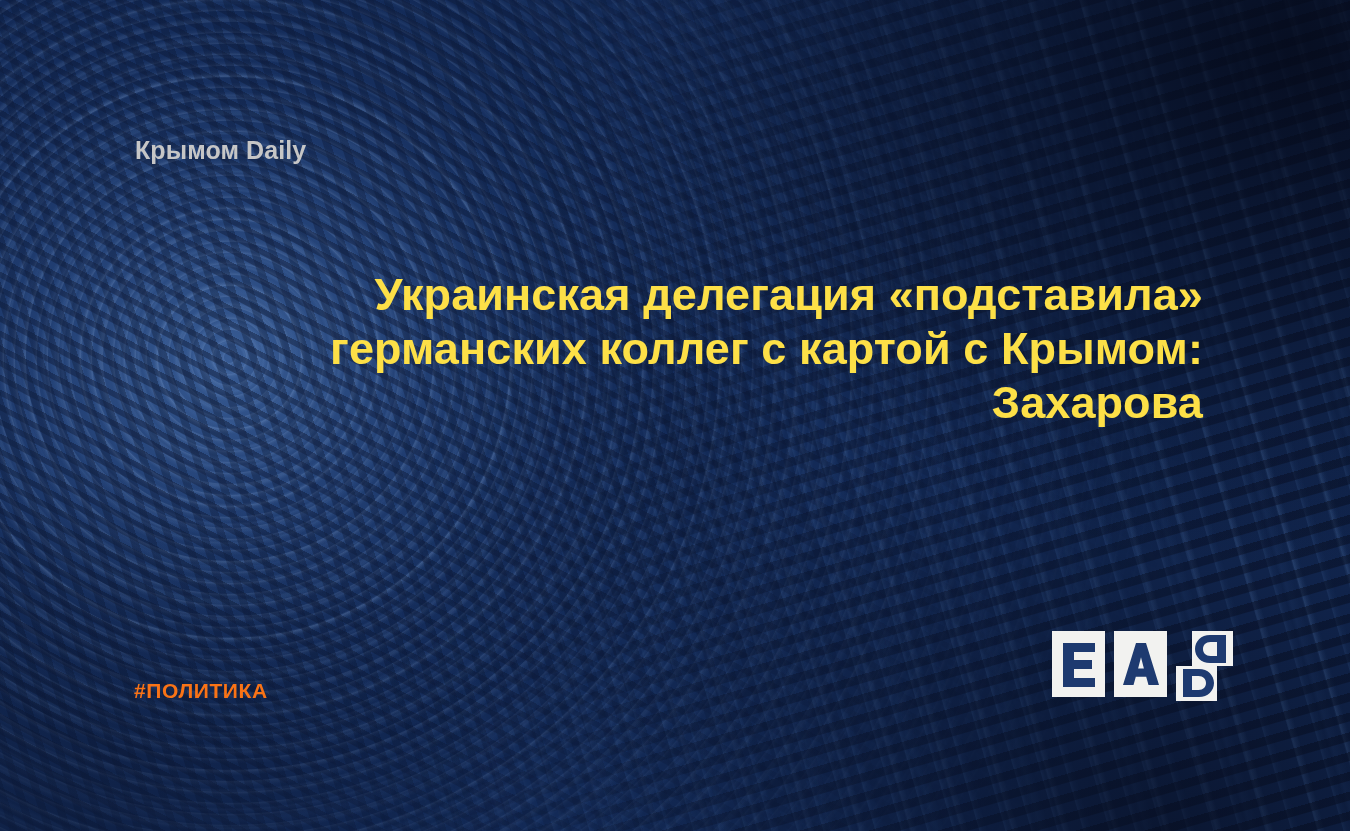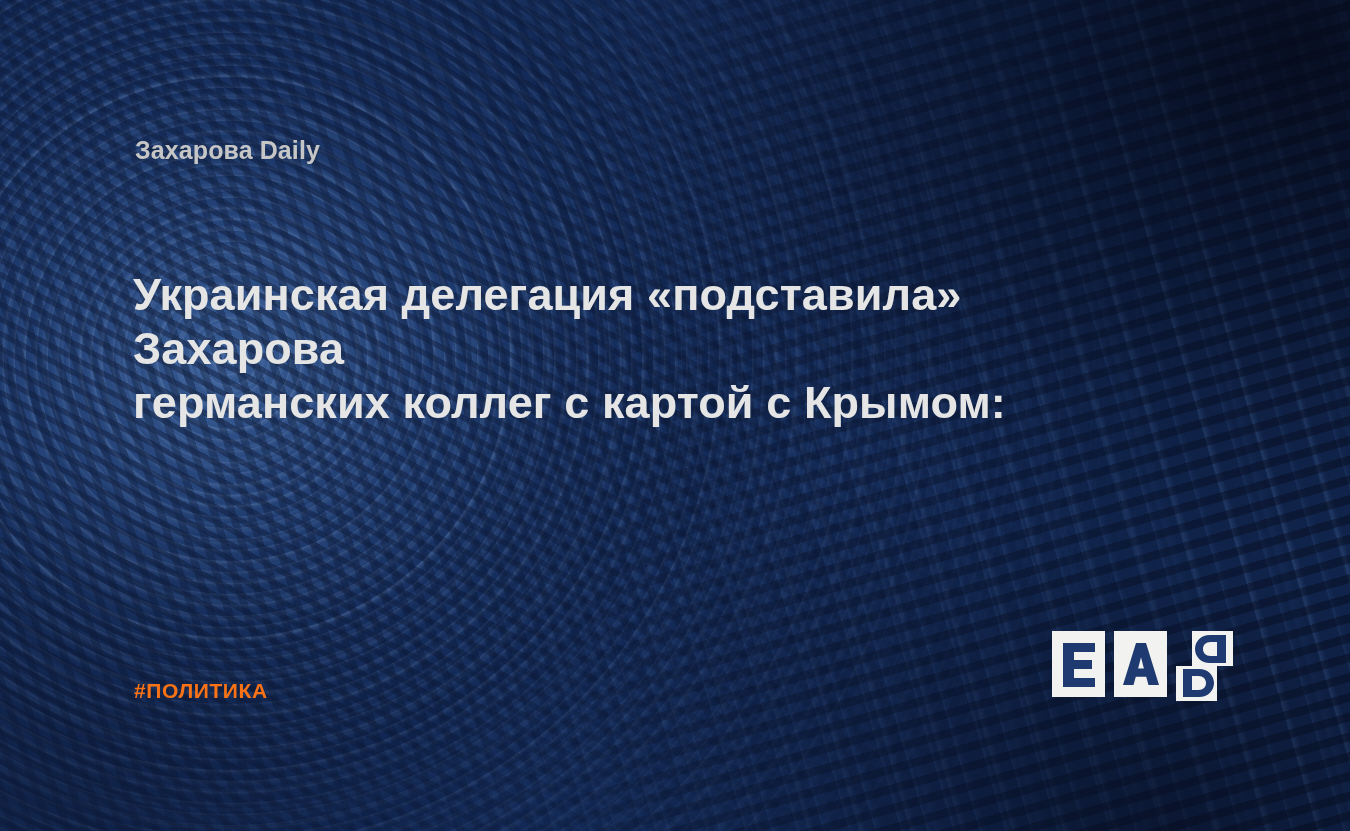--- a/index.html
+++ b/index.html
@@ -174,22 +174,23 @@
 
   #headline {
     position: absolute;
     left: 133px;
     top: 268px;
     width: 1070px;
     margin: 0;
     font-size: 45px;
     font-weight: bold;
     line-height: 54px;
-    color: #e5e5e5;
+    color: #fde047;
     letter-spacing: 0.1px;
+    text-align: right;
   }
   #headline .hl-line {
     display: block;
     white-space: nowrap;
   }
 
   #hashtag {
     position: absolute;
     left: 134px;
     top: 679px;
@@ -233,26 +234,26 @@
   <div class="bg-layer bg-base"></div>
   <div class="bg-layer bg-core"></div>
   <div class="bg-layer bg-arcs"></div>
   <div class="bg-layer bg-speckle"></div>
   <div class="bg-layer bg-streaks"></div>
   <div class="bg-layer bg-streak-chop"></div>
   <div class="bg-layer bg-vignette"></div>
 
   <div class="content">
 
-    <div id="site-name">Захарова Daily</div>
+    <div id="site-name">Крымом Daily</div>
 
     <h1 id="headline">
       <span class="hl-line">Украинская делегация «подставила»</span>
+      <span class="hl-line">германских коллег с картой с Крымом:</span>
       <span class="hl-line">Захарова</span>
-      <span class="hl-line">германских коллег с картой с Крымом:</span>
     </h1>
 
     <div id="hashtag">#ПОЛИТИКА</div>
 
     <div id="logo">
 
       <div class="logo-tile">
         <svg width="36" height="46" viewBox="0 0 36 46" aria-hidden="true">
           <path fill="#1e3a70" d="M2 2 h32 v9 H13 v8 h18 v9 H13 v9 h21 v9 H2 Z"></path>
         </svg>

